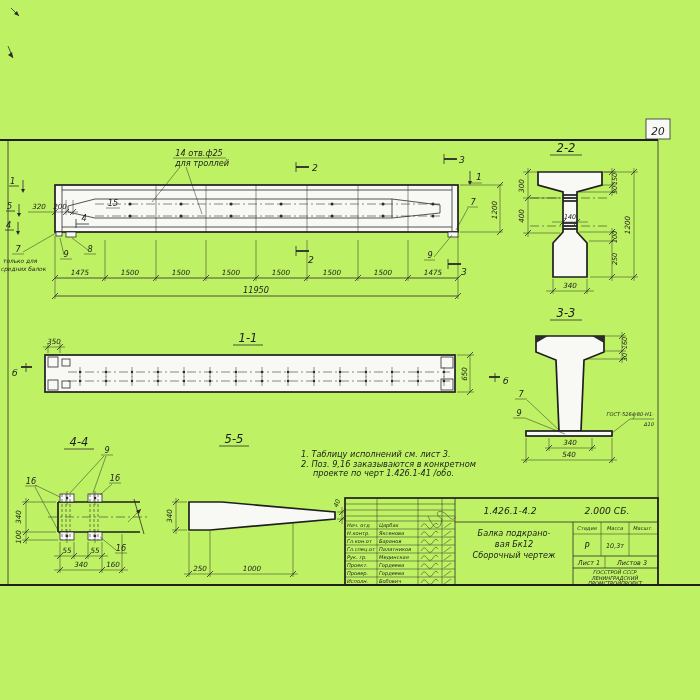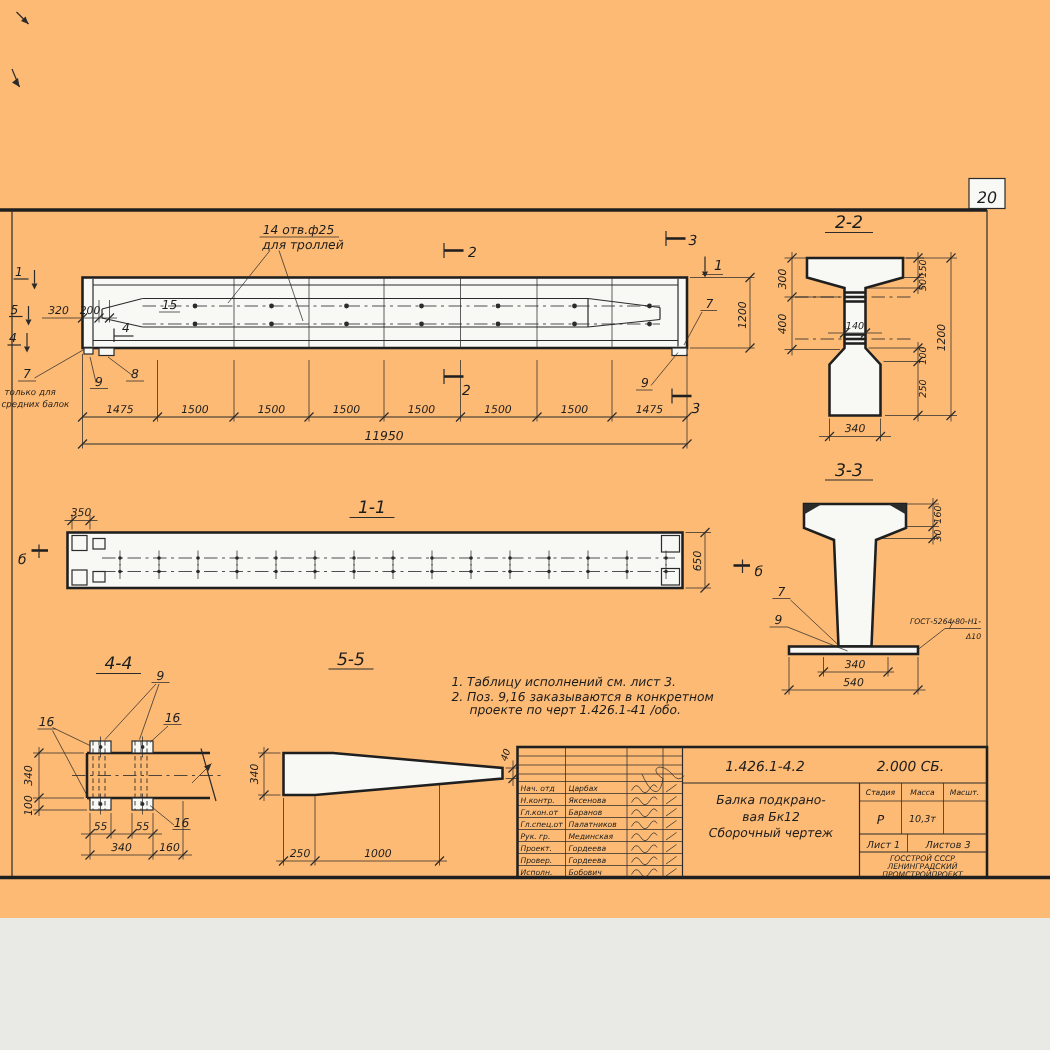--- a/index.html
+++ b/index.html
@@ -1,16 +1,16 @@
 <!DOCTYPE html>
 <html><head>
 <meta charset="utf-8">
 <style>
   html,body{margin:0;padding:0;background:#e9e9e6;}
-  .sheet{position:relative;width:700px;height:612px;background:#fdba74;overflow:hidden;}
+  .sheet{position:relative;width:700px;height:700px;background:#bef264;overflow:hidden;}
   svg{position:absolute;left:0;top:0;}
   .ln{stroke:#2b2b2b;stroke-width:.8;fill:none;}
   .lt{stroke:#2b2b2b;stroke-width:.5;fill:none;}
   .lk{stroke:#1f1f1f;stroke-width:1.7;fill:none;}
   .bd{stroke:#1f1f1f;stroke-width:2.2;fill:none;}
   .dd{stroke:#2b2b2b;stroke-width:.55;fill:none;stroke-dasharray:9 3 2 3;}
   .ds{stroke:#2b2b2b;stroke-width:.6;fill:none;stroke-dasharray:3 2;}
   .fw{fill:#f8f8f5;}
   .fd{fill:#2b2b2b;}
   text{font-family:"DejaVu Sans","Liberation Sans",sans-serif;font-style:italic;fill:#1c1c1c;}

